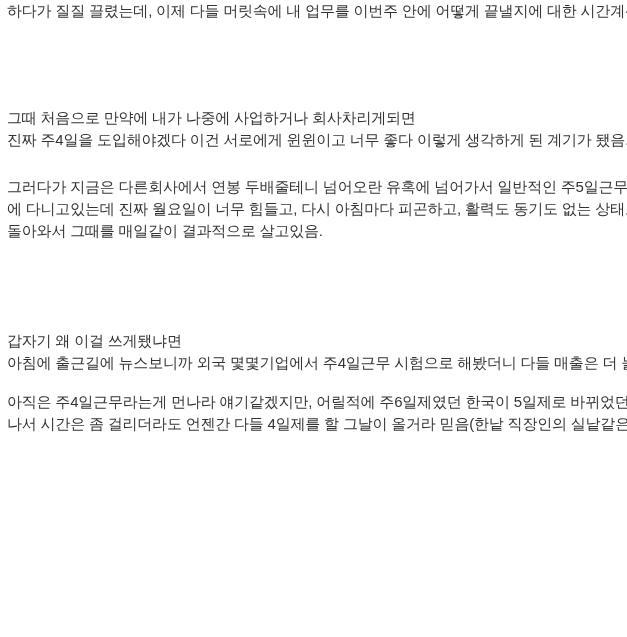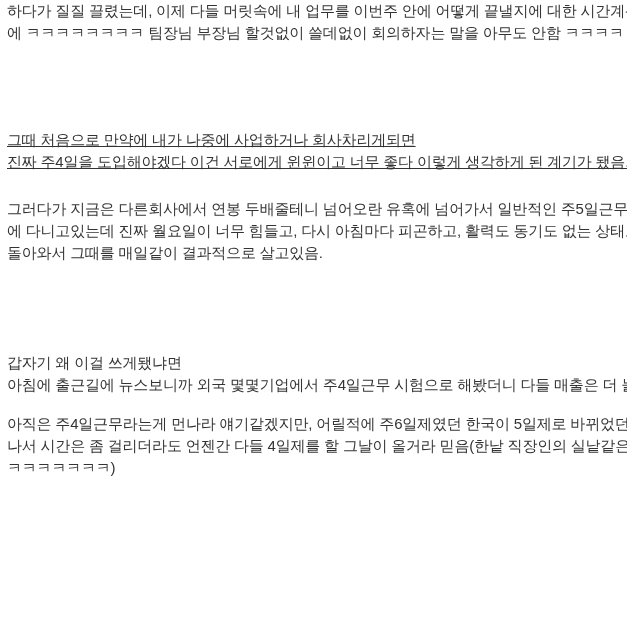--- a/index.html
+++ b/index.html
@@ -21,34 +21,33 @@
     width: 627px;
   }
   .para { margin: 0; }
   .para .line {
     white-space: pre;      
     height: 22px;
     overflow: visible;
   }
   
   .para-1 { margin-top: 0; }
-  .para-2 { margin-top: 85px; text-decoration: underline; }
+  .para-2 { margin-top: 85px; }
   .para-3 { margin-top: 25px; }
   .para-4 { margin-top: 88px; }
   .para-5 { margin-top: 85px; }
   .para-6 { margin-top: 17px; }
 </style>
 </head>
 <body>
 
 <article class="post-body">
 
   <div class="para para-1">
     <div class="line">하다가 질질 끌렸는데, 이제 다들 머릿속에 내 업무를 이번주 안에 어떻게 끝낼지에 대한 시간계산때문</div>
-    <div class="line">에 ㅋㅋㅋㅋㅋㅋㅋㅋ 팀장님 부장님 할것없이 쓸데없이 회의하자는 말을 아무도 안함 ㅋㅋㅋㅋ</div>
   </div>
 
   <div class="para para-2">
     <div class="line">그때 처음으로 만약에 내가 나중에 사업하거나 회사차리게되면</div>
     <div class="line">진짜 주4일을 도입해야겠다 이건 서로에게 윈윈이고 너무 좋다 이렇게 생각하게 된 계기가 됐음.</div>
   </div>
 
   <div class="para para-3">
     <div class="line">그러다가 지금은 다른회사에서 연봉 두배줄테니 넘어오란 유혹에 넘어가서 일반적인 주5일근무제 직장</div>
     <div class="line">에 다니고있는데 진짜 월요일이 너무 힘들고, 다시 아침마다 피곤하고, 활력도 동기도 없는 상태로 다시</div>
@@ -59,16 +58,15 @@
   </div>
 
   <div class="para para-5">
     <div class="line">갑자기 왜 이걸 쓰게됐냐면</div>
     <div class="line">아침에 출근길에 뉴스보니까 외국 몇몇기업에서 주4일근무 시험으로 해봤더니 다들 매출은 더 늘고 직</div>
   </div>
 
   <div class="para para-6">
     <div class="line">아직은 주4일근무라는게 먼나라 얘기같겠지만, 어릴적에 주6일제였던 한국이 5일제로 바뀌었던 기억이</div>
     <div class="line">나서 시간은 좀 걸리더라도 언젠간 다들 4일제를 할 그날이 올거라 믿음(한낱 직장인의 실낱같은 희망ㅋ</div>
-    <div class="line">ㅋㅋㅋㅋㅋㅋㅋ)</div>
   </div>
 
 </article>
 
 </body></html>

